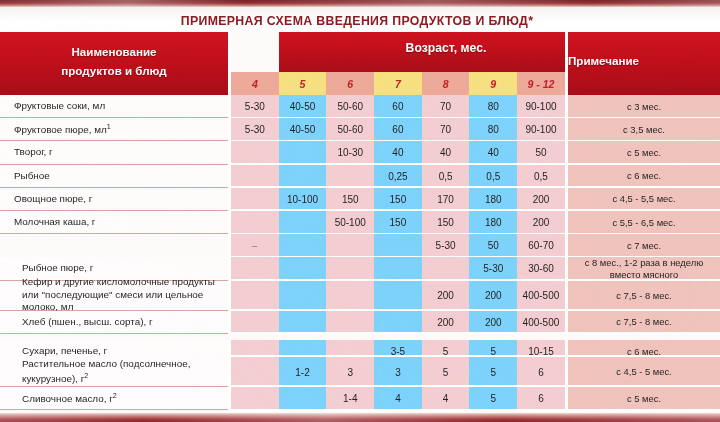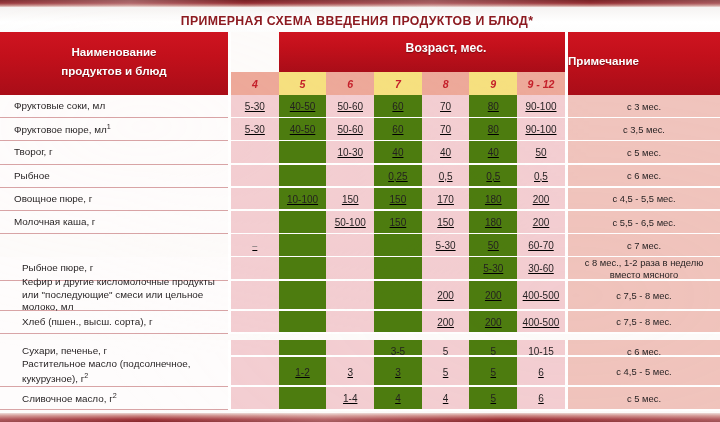--- a/index.html
+++ b/index.html
@@ -93,29 +93,28 @@
   .name .lbl{
     position:absolute;left:14px;right:6px;top:50%;transform:translateY(-50%);
     font-size:9.9px;color:#231f20;line-height:12.4px;
   }
   .name .lbl.ind{left:22px;}
   .name .lbl sup{font-size:7.2px;vertical-align:super;}
 
   .vals{
     position:absolute;left:231px;top:0;width:334px;height:100%;
     display:flex;
-    text-decoration:underline;
   }
   .vc{
     flex:0 0 47.7px;height:100%;position:relative;
     display:flex;align-items:center;justify-content:center;
     font-size:10px;color:#231f20;
   }
   .vc.pink{background:#f3ced2;}
-  .vc.yell{background:#4d7c0f;}
+  .vc.yell{background:#7dd3fc;}
   .vc .dash{font-size:9px;color:#6b6b6b;}
 
   .note{
     position:absolute;left:568px;top:0;width:152px;height:100%;
     background:#f0c4bd;
     display:flex;align-items:center;justify-content:center;
     text-align:center;
   }
   .note .nt{font-size:9.4px;color:#231f20;line-height:12px;padding:0 4px;}
 

